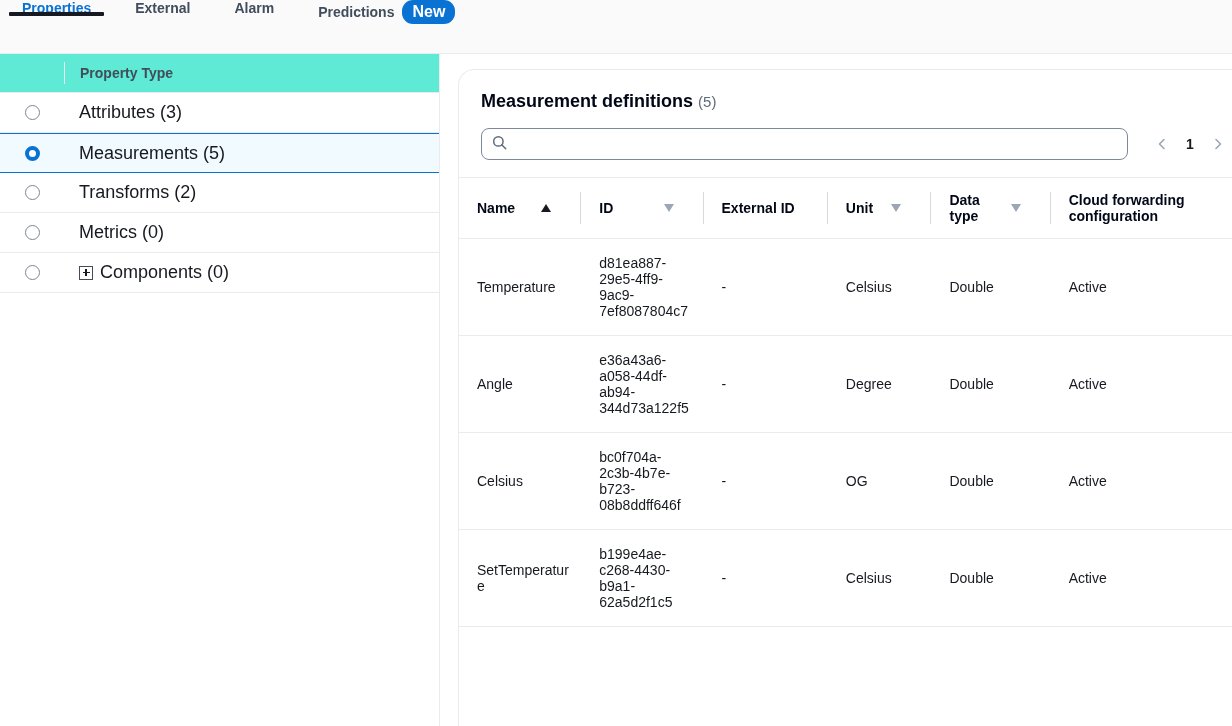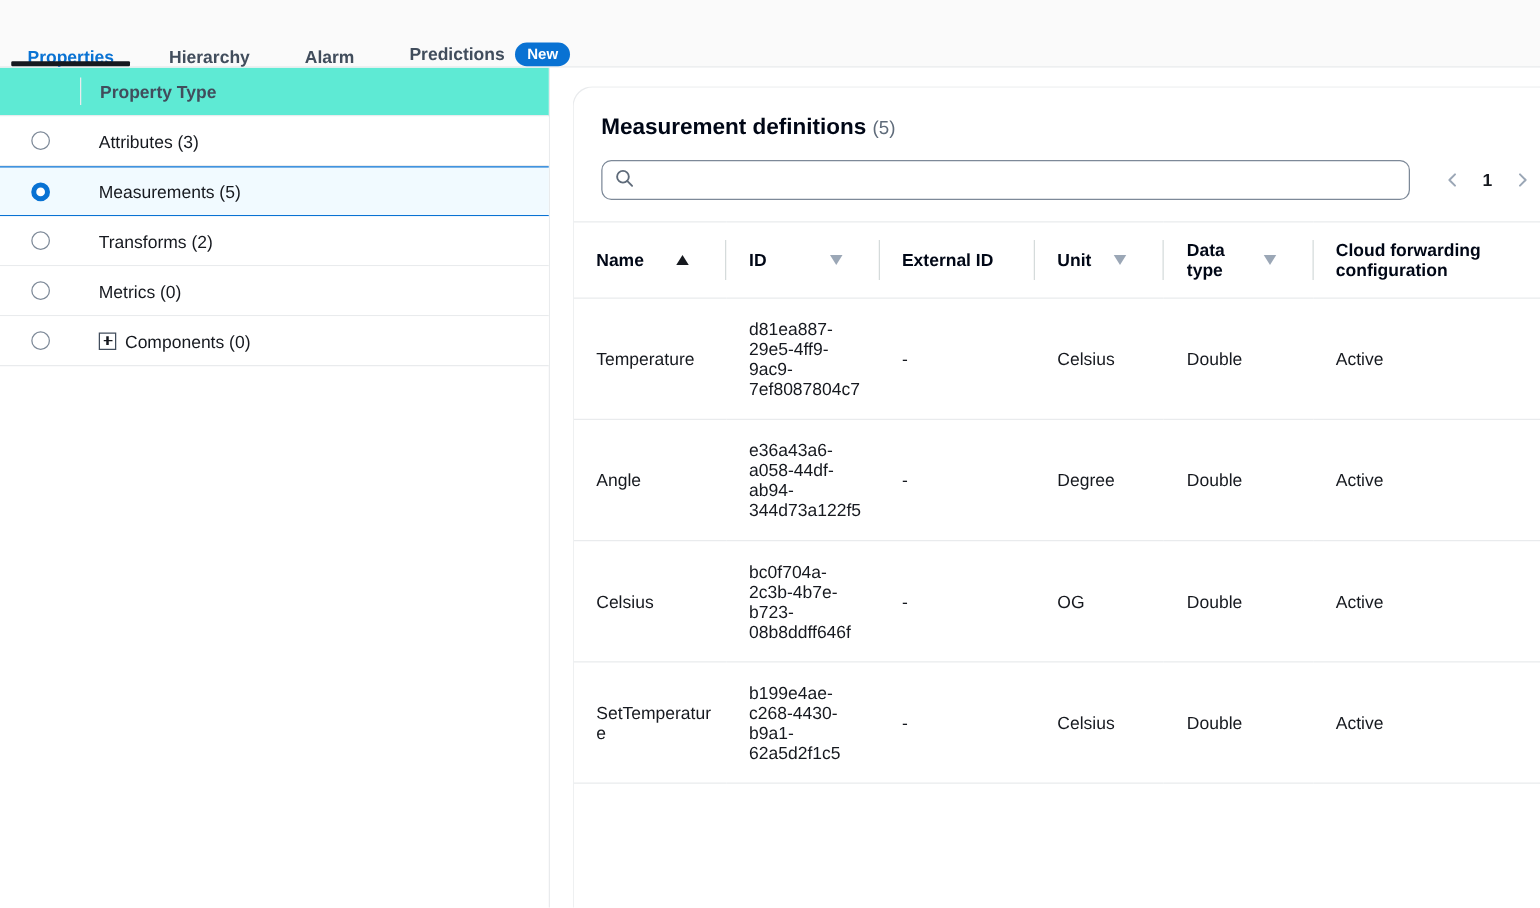--- a/index.html
+++ b/index.html
@@ -13,21 +13,21 @@
     background: #ffffff;
     font-family: "Liberation Sans", sans-serif;
     font-size: 14px;
     color: #16191f;
     -webkit-font-smoothing: antialiased;
   }
 
   
   .tabbar {
     display: flex;
-    align-items: flex-end;
+    align-items: flex-start;
     height: 53px;
     background: #fafafa;
     border-bottom: 1px solid #e9ebed;
     position: relative;
   }
   .tab {
     display: flex;
     align-items: center;
     gap: 8px;
     padding: 0 22px;
@@ -58,21 +58,21 @@
     height: 4px;
     background: #16191f;
     border-radius: 1px;
   }
   .badge-new {
     display: inline-flex;
     align-items: center;
     justify-content: center;
     background: #0972d3;
     color: #ffffff;
-    font-size: 12px;
+    font-size: 16px;
     font-weight: bold;
     border-radius: 11px;
     padding: 2px 10px 3px;
     line-height: 1.2;
   }
 
   
   .body-wrap {
     display: flex;
     height: 673px;
@@ -122,21 +122,21 @@
     cursor: pointer;
     background: #ffffff;
   }
   .lp-row.selected {
     background: #f1faff;
     border: 1px solid #0972d3;
     border-left: none;
     border-right: none;
   }
   .lp-row-label {
-    font-size: 14px;
+    font-size: 18px;
     color: #16191f;
     padding-left: 15px;
     display: flex;
     align-items: center;
     gap: 7px;
   }
   .radio-outer {
     width: 15px;
     height: 15px;
     border-radius: 50%;
@@ -322,21 +322,21 @@
 </style>
 </head>
 <body>
 
 <div class="tabbar">
   <div class="tab active">
     <span>Properties</span>
     <span class="tab-underline"></span>
   </div>
   <div class="tab">
-    <span>Hierarchy</span>
+    <span>External</span>
   </div>
   <div class="tab">
     <span>Alarm</span>
   </div>
   <div class="tab">
     <span>Predictions</span>
     <span class="badge-new">New</span>
   </div>
 </div>
 

